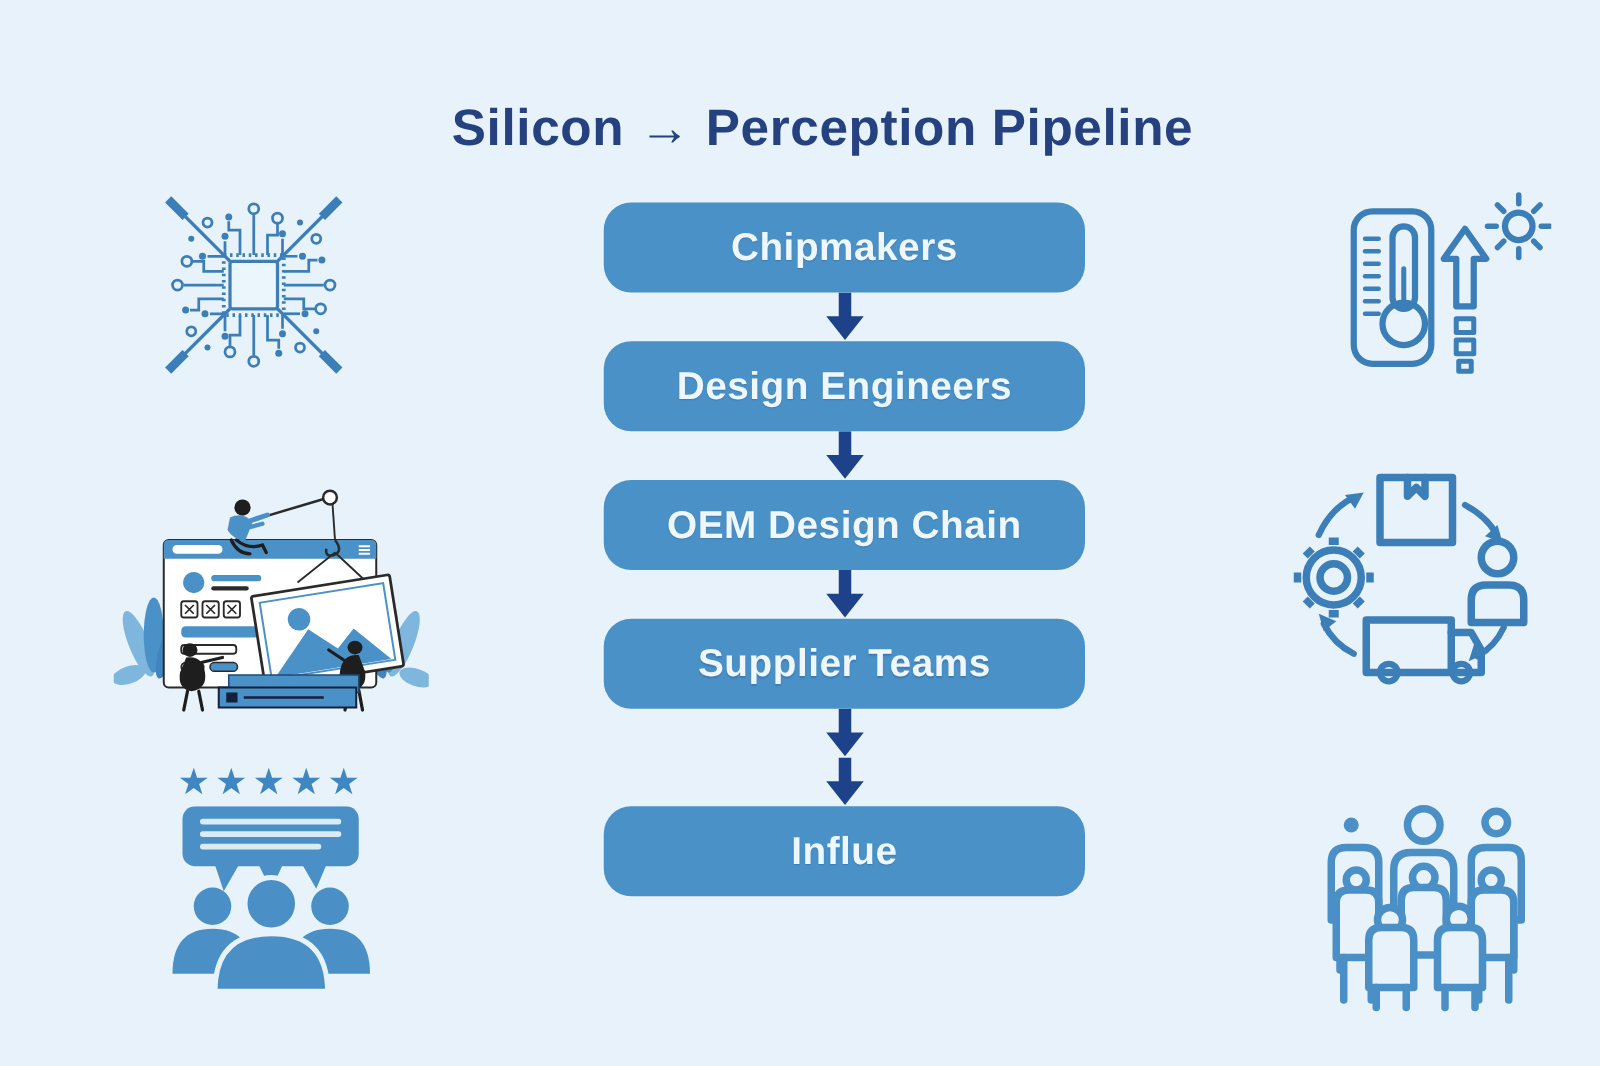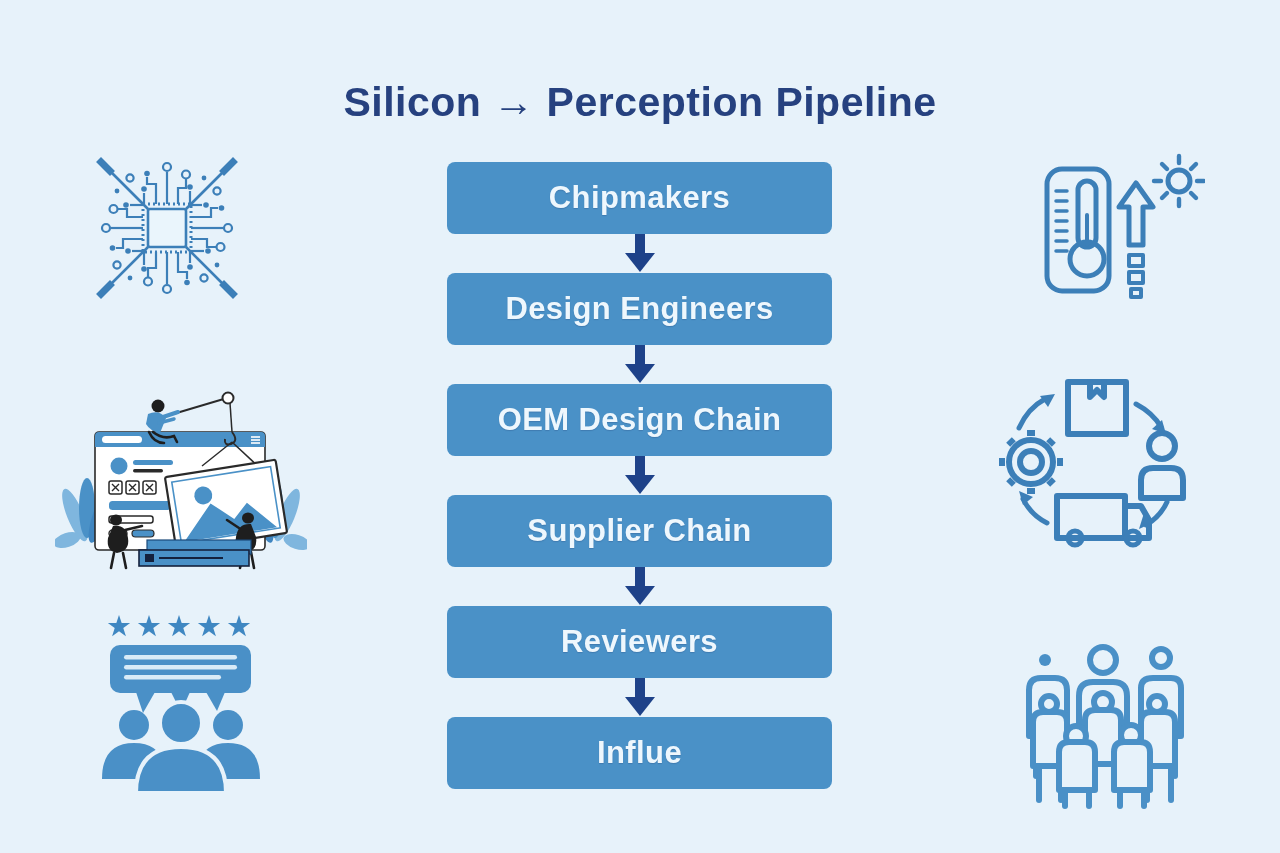--- a/index.html
+++ b/index.html
@@ -2,38 +2,38 @@
 <html><head>
 <meta charset="utf-8">
 <style>
   html,body{margin:0;padding:0;}
   body{
     width:1280px;height:853px;
     background:#e7f2fa;
     font-family:"Liberation Sans","DejaVu Sans",sans-serif;
     position:relative;overflow:hidden;
   }
-  .canvas{position:absolute;inset:0;}
+  .canvas{position:absolute;inset:0;margin-left:36px;}
 
   
   .title{
     position:absolute;top:52px;left:0;right:0;
     text-align:center;
     font-size:41px;font-weight:bold;
     color:#26417f;letter-spacing:.5px;
   }
 
   
   .pipeline{
     position:absolute;left:447px;top:162px;width:385px;
     display:flex;flex-direction:column;align-items:center;
   }
   .stage{
     width:385px;height:72px;box-sizing:border-box;
-    background:#4a91c7;border-radius:8px;
+    background:#4a91c7;border-radius:22px;
     display:flex;align-items:center;justify-content:center;
     color:#eef7fd;font-size:31px;font-weight:bold;letter-spacing:.4px;
     text-shadow:0 1px 1px rgba(30,60,110,.25);
   }
   .connector{
     height:39px;display:flex;align-items:center;justify-content:center;
   }
 
   
   .illus{position:absolute;}
@@ -79,30 +79,29 @@
 
     <div class="stage">OEM Design Chain</div>
 
     <div class="connector">
       <svg width="38" height="39" viewBox="0 0 38 39">
         <rect x="14" y="0" width="10" height="20" fill="#1e4289"></rect>
         <polygon points="4,19 34,19 19,38" fill="#1e4289"></polygon>
       </svg>
     </div>
 
-    <div class="stage">Supplier Chain</div>
-
-    <div class="connector">
-      <svg width="38" height="39" viewBox="0 0 38 39">
-        <rect x="14" y="0" width="10" height="20" fill="#1e4289"></rect>
-        <polygon points="4,19 34,19 19,38" fill="#1e4289"></polygon>
-      </svg>
-    </div>
-
-    <div class="stage">Reviewers</div>
+    <div class="stage">Supplier Teams</div>
+
+    <div class="connector">
+      <svg width="38" height="39" viewBox="0 0 38 39">
+        <rect x="14" y="0" width="10" height="20" fill="#1e4289"></rect>
+        <polygon points="4,19 34,19 19,38" fill="#1e4289"></polygon>
+      </svg>
+    </div>
+
 
     <div class="connector">
       <svg width="38" height="39" viewBox="0 0 38 39">
         <rect x="14" y="0" width="10" height="20" fill="#1e4289"></rect>
         <polygon points="4,19 34,19 19,38" fill="#1e4289"></polygon>
       </svg>
     </div>
 
     <div class="stage">Influe</div>
   </div>

